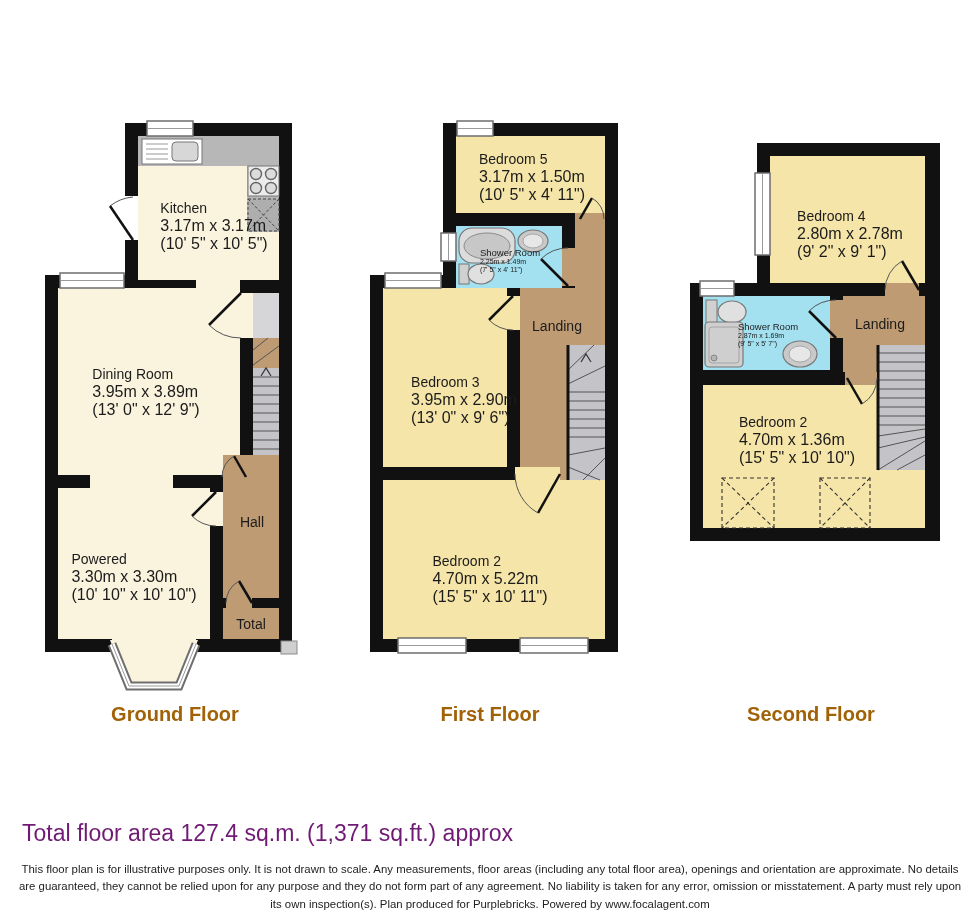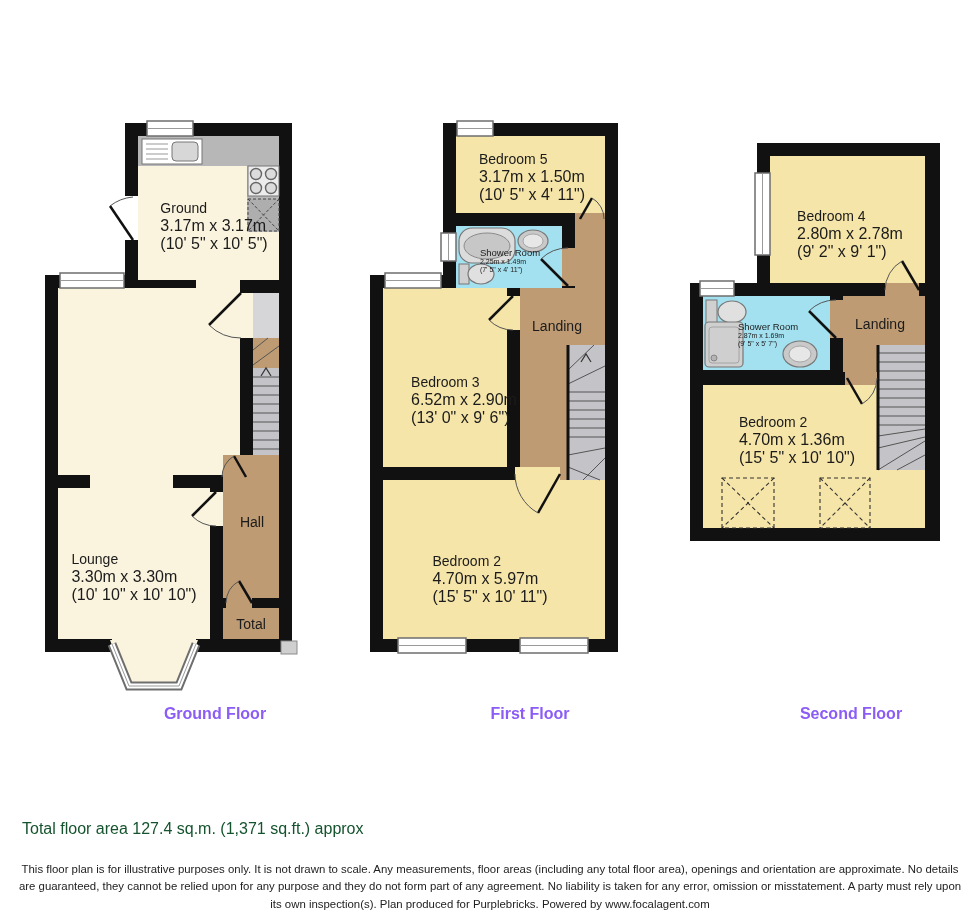--- a/index.html
+++ b/index.html
@@ -5,23 +5,23 @@
   html,body{margin:0;padding:0;background:#fff;}
   .page{position:relative;width:980px;height:919px;background:#fff;overflow:hidden;
         font-family:"Liberation Sans",sans-serif;}
   .plan-svg{position:absolute;left:0;top:0;}
   .room-label{position:absolute;transform:translate(-50%,-50%);
               color:#1b1b1b;line-height:1.18;white-space:nowrap;}
   .room-label .rname{font-size:14px;}
   .room-label .rdim{font-size:16px;}
   .room-label.small .rname{font-size:9.5px;}
   .room-label.small .rdim{font-size:7px;}
-  .floor-label{position:absolute;transform:translate(-50%,-50%);font-size:16px;
-               font-weight:700;color:#8b5cf6;white-space:nowrap;margin-left:40px;}
-  .total-area{position:absolute;left:22px;top:820px;font-size:16px;color:#14532d;}
+  .floor-label{position:absolute;transform:translate(-50%,-50%);font-size:20px;
+               font-weight:700;color:#a16207;white-space:nowrap;}
+  .total-area{position:absolute;left:22px;top:820px;font-size:23px;color:#701a75;}
   .disclaimer{position:absolute;left:50%;transform:translateX(-50%);top:861px;width:950px;
               text-align:center;font-size:11.4px;line-height:1.52;color:#222;}
 </style>
 </head>
 <body>
 
 <div class="page">
 
 <svg class="plan-svg" width="980" height="919" viewBox="0 0 980 919">
 
@@ -255,26 +255,31 @@
       <line x1="836" y1="338" x2="809" y2="311" stroke="#111" stroke-width="2.5"></line>
       <path d="M836,300 A38,38 0 0 0 809,311" fill="none" stroke="#555" stroke-width="1"></path>
       <rect x="845" y="372" width="32" height="13" fill="#BE9B73"></rect>
       <line x1="847" y1="378" x2="862" y2="404" stroke="#111" stroke-width="2.5"></line>
       <path d="M877,378 A30,30 0 0 1 862,404" fill="none" stroke="#555" stroke-width="1"></path>
     </g>
   </g>
 </svg>
 
 <div class="room-label" style="left:214px;top:227px">
-  <div class="rname">Ground</div>
+  <div class="rname">Kitchen</div>
   <div class="rdim">3.17m x 3.17m</div>
   <div class="rdim">(10' 5" x 10' 5")</div>
 </div>
+<div class="room-label" style="left:146px;top:393px">
+  <div class="rname">Dining Room</div>
+  <div class="rdim">3.95m x 3.89m</div>
+  <div class="rdim">(13' 0" x 12' 9")</div>
+</div>
 <div class="room-label" style="left:134px;top:578px">
-  <div class="rname">Lounge</div>
+  <div class="rname">Powered</div>
   <div class="rdim">3.30m x 3.30m</div>
   <div class="rdim">(10' 10" x 10' 10")</div>
 </div>
 <div class="room-label" style="left:252px;top:522px">
   <div class="rname">Hall</div>
 </div>
 <div class="room-label" style="left:251px;top:624px">
   <div class="rname">Total</div>
 </div>
 
@@ -286,26 +291,26 @@
 <div class="room-label small" style="left:510px;top:261px">
   <div class="rname">Shower Room</div>
   <div class="rdim">2.25m x 1.49m</div>
   <div class="rdim">(7' 5" x 4' 11")</div>
 </div>
 <div class="room-label" style="left:557px;top:326px">
   <div class="rname">Landing</div>
 </div>
 <div class="room-label" style="left:464px;top:401px">
   <div class="rname">Bedroom 3</div>
-  <div class="rdim">6.52m x 2.90m</div>
+  <div class="rdim">3.95m x 2.90m</div>
   <div class="rdim">(13' 0" x 9' 6")</div>
 </div>
 <div class="room-label" style="left:490px;top:580px">
   <div class="rname">Bedroom 2</div>
-  <div class="rdim">4.70m x 5.97m</div>
+  <div class="rdim">4.70m x 5.22m</div>
   <div class="rdim">(15' 5" x 10' 11")</div>
 </div>
 
 <div class="room-label" style="left:850px;top:235px">
   <div class="rname">Bedroom 4</div>
   <div class="rdim">2.80m x 2.78m</div>
   <div class="rdim">(9' 2" x 9' 1")</div>
 </div>
 <div class="room-label small" style="left:768px;top:335px">
   <div class="rname">Shower Room</div>

